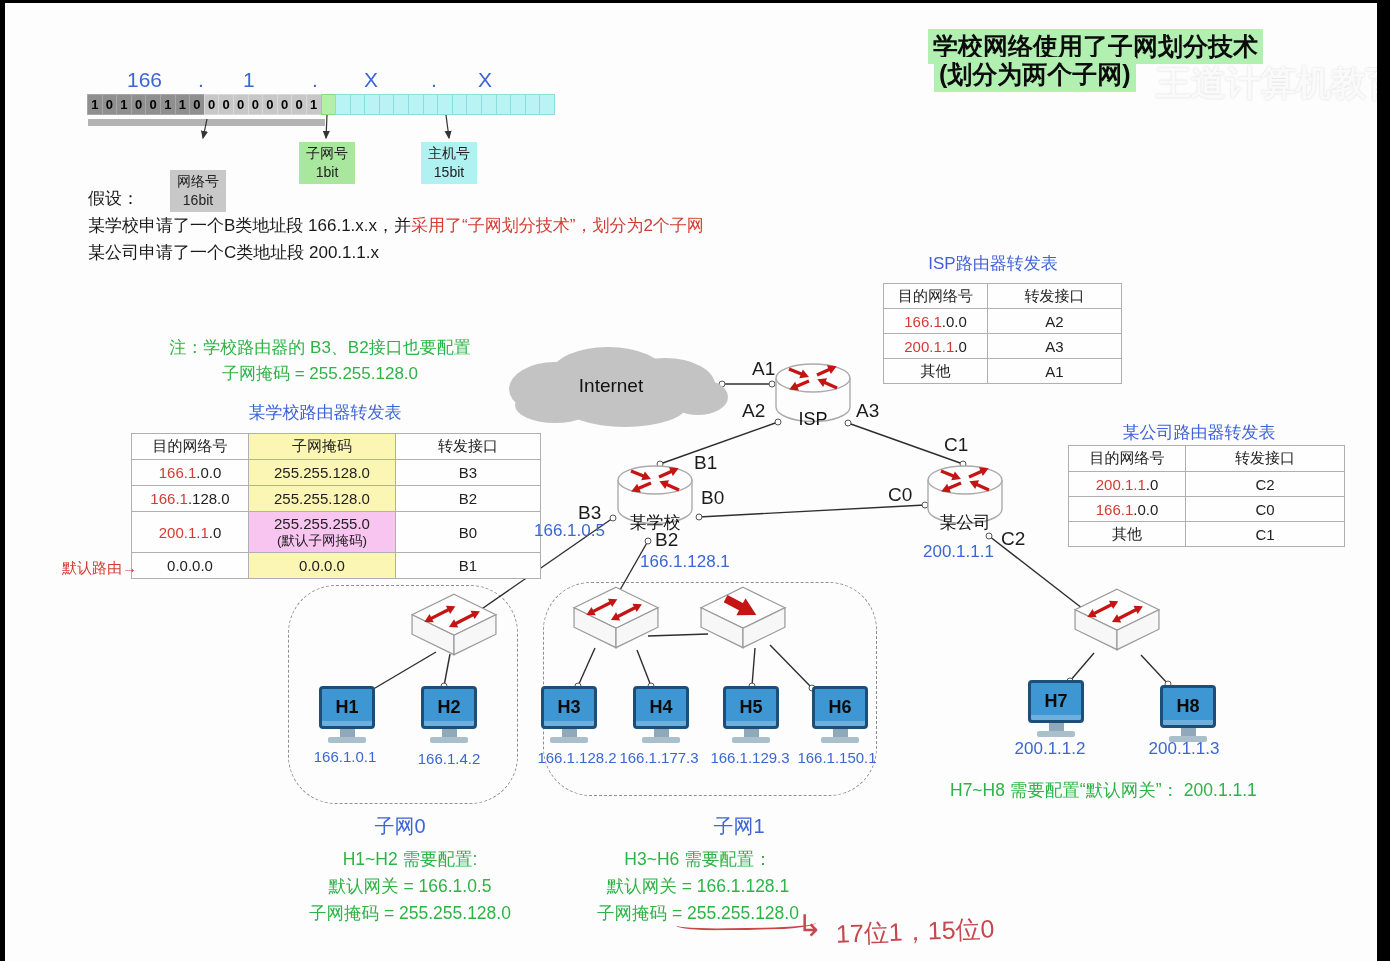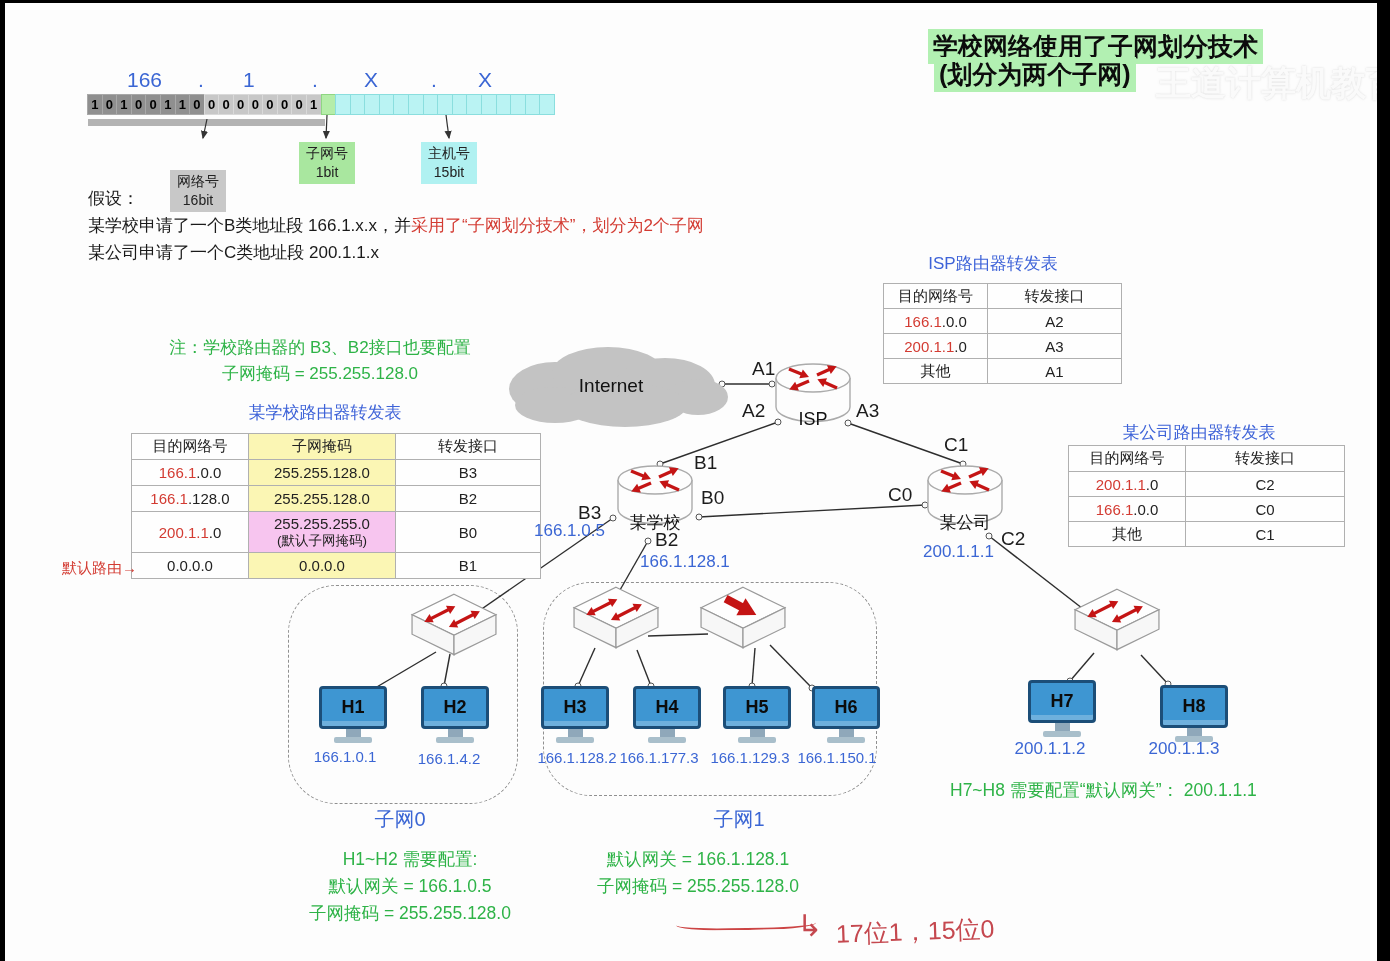--- a/index.html
+++ b/index.html
@@ -39,25 +39,25 @@
   .cell-pink{background:#f7c5ef;}
   .mask-note{font-size:13.5px;}
   #default-route{position:absolute;left:62px;top:559px;color:#d33b32;font-size:15px;z-index:3;white-space:nowrap;}
   .green-note{position:absolute;color:#2eb347;font-size:17px;text-align:center;z-index:3;line-height:26px;white-space:nowrap;}
   .cfg-block{position:absolute;color:#2eb347;font-size:17.5px;text-align:center;line-height:27px;z-index:3;white-space:nowrap;}
   
   .iface{position:absolute;font-size:19px;color:#1c1c1c;z-index:3;white-space:nowrap;}
   .rname{position:absolute;font-size:17px;color:#111;text-align:center;z-index:3;}
   .ipblue{position:absolute;color:#3b66d4;font-size:17px;z-index:3;white-space:nowrap;}
   .hostip{position:absolute;color:#3b66d4;font-size:15px;text-align:center;width:110px;z-index:3;}
-  .subnet-label{position:absolute;color:#3b66d4;font-size:20px;text-align:center;width:120px;z-index:3;}
+  .subnet-label{position:absolute;color:#3b66d4;font-size:20px;text-align:center;width:120px;z-index:3;margin-top:7px;}
   .subnet-box{position:absolute;border:1.7px dashed #909090;border-radius:48px;z-index:0;}
   
   .icon{position:absolute;z-index:2;}
-  .host{position:absolute;width:68px;text-align:center;z-index:2;}
+  .host{position:absolute;width:56px;text-align:center;z-index:2;}
   .host .screen{height:37px;background:#3e96d2;border:3px solid #1c4e78;border-radius:4px;
     color:#0c0c0c;font-size:18px;font-weight:600;display:flex;align-items:center;justify-content:center;
     box-shadow:inset 0 -5px 0 rgba(255,255,255,0.25);}
   .host .neck{width:15px;height:8px;background:#8fa8ba;margin:0 auto;}
   .host .foot{width:38px;height:6px;background:#a9bfcb;margin:0 auto;border-radius:2px;}
   #wires{position:absolute;left:0;top:0;z-index:1;}
   #handwriting{position:absolute;left:836px;top:915px;color:#c5484f;font-size:25px;
                transform:rotate(-2deg);z-index:3;white-space:nowrap;}
   #hw-arrow{position:absolute;left:797px;top:908px;color:#c5484f;font-size:30px;z-index:3;}
   #red-underline{position:absolute;left:676px;top:918px;width:140px;height:10px;
@@ -429,20 +429,21 @@
   <div class="hostip" style="left:995px;top:739px;font-size:17px">200.1.1.2</div>
   <div class="hostip" style="left:1129px;top:739px;font-size:17px">200.1.1.3</div>
 
   <div class="cfg-block" style="left:950px;top:777px;text-align:left">H7~H8 需要配置“默认网关”：  200.1.1.1</div>
   <div class="cfg-block" style="left:270px;top:846px;width:280px">
     <div>H1~H2 需要配置:</div>
     <div>默认网关 = 166.1.0.5</div>
     <div>子网掩码 = 255.255.128.0</div>
   </div>
   <div class="cfg-block" style="left:558px;top:846px;width:280px">
+    <div>H3~H6 需要配置：</div>
     <div>默认网关 = 166.1.128.1</div>
     <div>子网掩码 = 255.255.128.0</div>
   </div>
 
   <div id="red-underline"></div>
   <div id="hw-arrow">↳</div>
   <div id="handwriting">17位1，15位0</div>
 
 </div>
 

